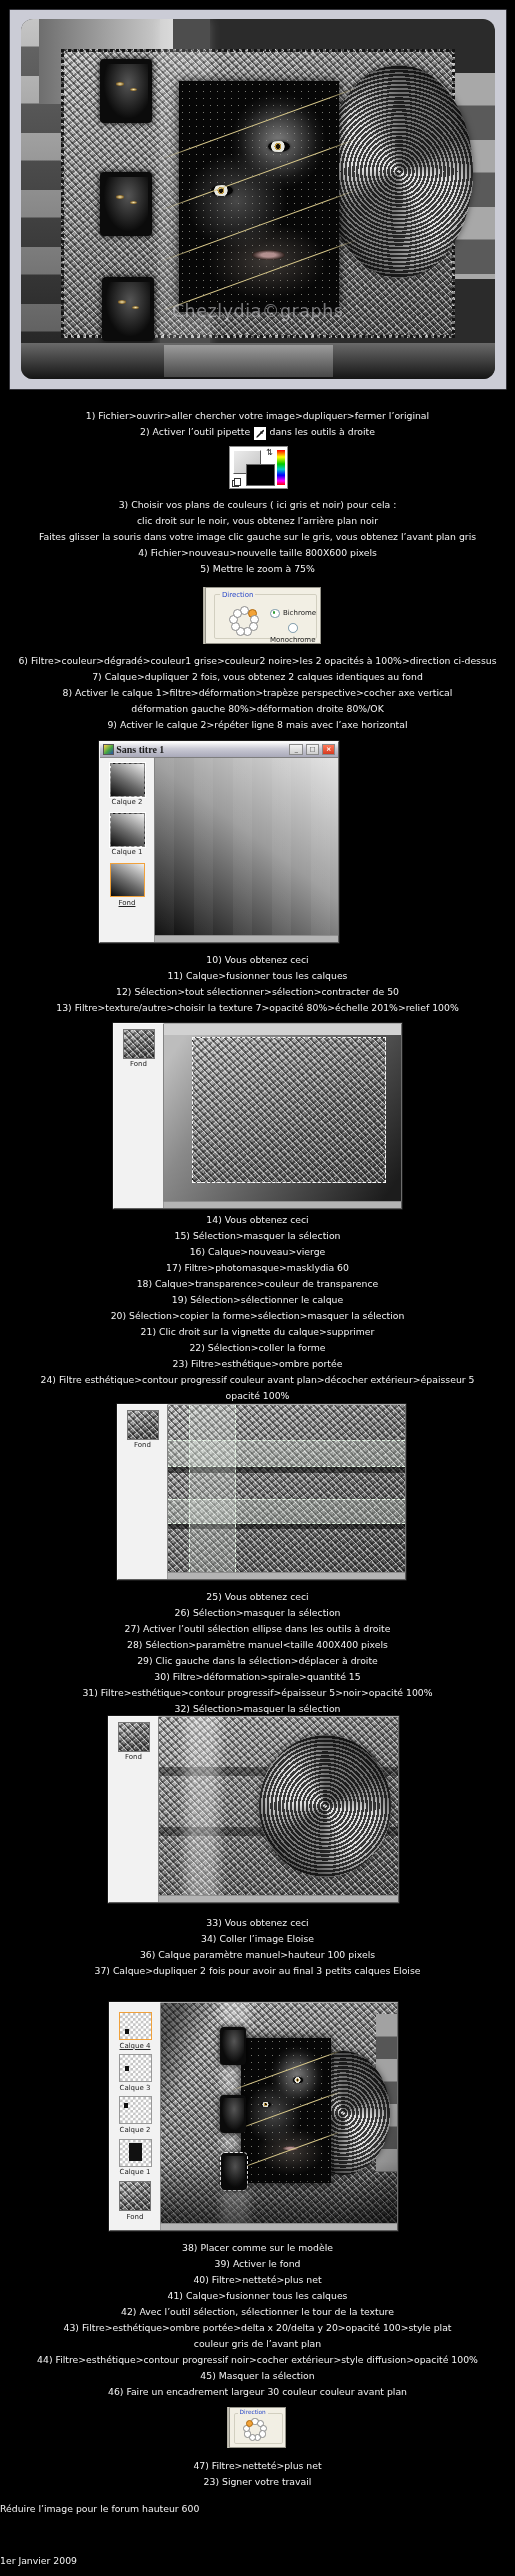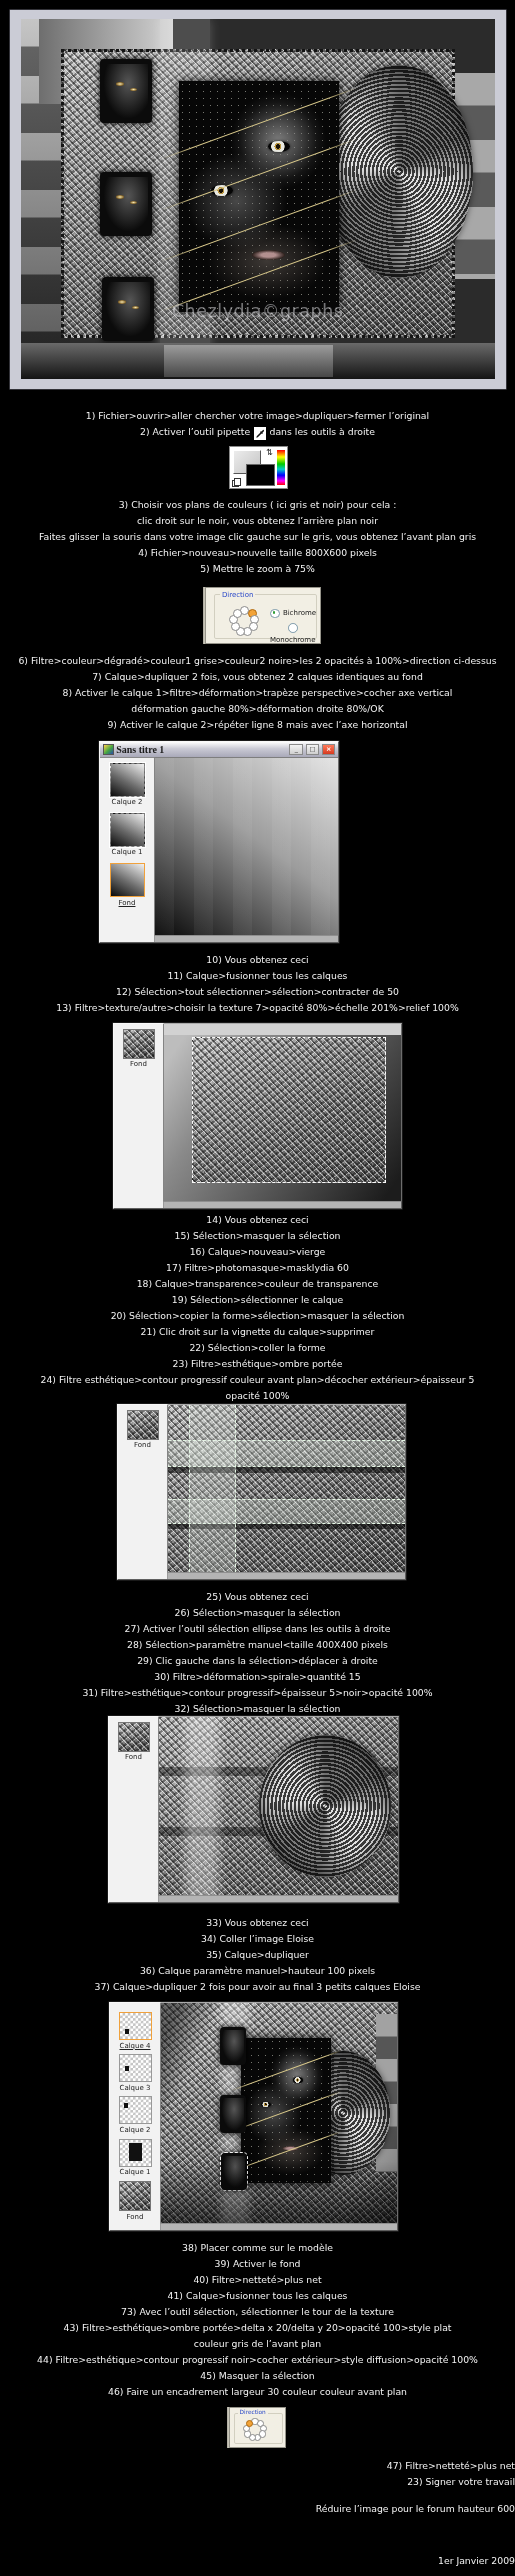--- a/index.html
+++ b/index.html
@@ -6,21 +6,21 @@
   #page{position:relative;width:515px;height:2576px;background:#000;margin:0 auto;overflow:hidden;
         font-family:"DejaVu Sans",sans-serif;}
   
   .tblock{position:absolute;left:0;width:515px;text-align:center;color:#f2f2f2;font-size:9.3px;}
   .tblock .ln{height:16px;line-height:16px;white-space:nowrap;}
   .inline-ic{display:inline-flex;align-items:center;justify-content:center;width:11.6px;height:13px;
              background:#fff;vertical-align:-3.2px;margin:0 3.9px;}
   
   .artwork{position:absolute;left:9.7px;top:9.7px;width:496px;height:379px;background:#cbccd6;
            box-shadow:0 0 0 0.6px #55555f;}
-  .aw-inner{position:absolute;left:11px;top:9.7px;right:11px;bottom:9.7px;background:#2b2b2b;overflow:hidden;}
+  .aw-inner{position:absolute;left:11px;top:9.7px;right:11px;bottom:9.7px;background:#2b2b2b;overflow:hidden;border-radius:12px;}
   .aw-leftbars{position:absolute;left:0;top:0;width:49px;height:100%;
       background:linear-gradient(180deg,rgba(255,255,255,.18),rgba(0,0,0,.55)),
                  repeating-linear-gradient(180deg,#b8b8b8 0 27px,#474747 28px 57px);}
   .aw-topblock{position:absolute;left:18px;top:0;width:134px;height:85px;
       background:linear-gradient(90deg,#6e6e6e,#d4d4d4);}
   .aw-rightbars{position:absolute;right:0;top:54px;width:43px;height:206px;
       background:repeating-linear-gradient(180deg,#a8a8a8 0 32px,#5a5a5a 33px 67px);}
   .tex{background-color:#8f8f8f;background-image:
       repeating-linear-gradient(47deg,rgba(255,255,255,.55) 0 0.6px,rgba(10,10,10,.45) 1.3px 2.6px,transparent 2.6px 5.2px),
       repeating-linear-gradient(-38deg,rgba(245,245,245,.45) 0 0.6px,rgba(15,15,15,.4) 1.3px 3.2px,transparent 3.2px 5.8px),
@@ -118,21 +118,21 @@
   .vband{position:absolute;top:0;bottom:0;background:rgba(235,245,235,.26);
       border-left:1.3px dashed #e4f6e4;border-right:1.3px dashed #e4f6e4;}
   .softstrip{position:absolute;top:0;bottom:0;
       background:linear-gradient(90deg,transparent,rgba(255,255,255,.34) 30% 70%,transparent);}
   .shade5{position:absolute;inset:0;background:
       linear-gradient(115deg,rgba(0,0,0,.5) 0 6%,transparent 18% 82%,rgba(0,0,0,.3)),
       linear-gradient(0deg,rgba(0,0,0,.55),transparent 28%);}
   .rbars5{position:absolute;right:0;top:5%;width:9%;height:72%;
       background:repeating-linear-gradient(180deg,#a2a2a2 0 22px,#565656 23px 45px);}
   
-  .fline{position:absolute;left:0;width:515px;text-align:right;color:#f2f2f2;font-size:9.3px;white-space:nowrap;}
+  .fline{position:absolute;left:0;width:515px;text-align:left;color:#f2f2f2;font-size:9.3px;white-space:nowrap;}
 </style>
 </head>
 <body>
 
 <div id="page">
 
   <div class="artwork">
     <div class="aw-inner">
       <div class="aw-leftbars"></div>
       <div class="aw-topblock"></div>
@@ -334,21 +334,20 @@
         <div class="gapband" style="top:62%;height:5%;background:rgba(0,0,0,.4);"></div>
         <div class="softstrip" style="left:8%;width:20%;"></div>
         <div class="spiral" style="left:42%;top:10%;width:55%;height:80%;"></div>
       </div>
     </div>
   </div>
 
   <div class="tblock" style="top:1915px;">
     <div class="ln">33) Vous obtenez ceci</div>
     <div class="ln">34) Coller l’image Eloise</div>
-    <div class="ln">35) Calque&gt;dupliquer</div>
     <div class="ln">36) Calque paramètre manuel&gt;hauteur 100 pixels</div>
     <div class="ln">37) Calque&gt;dupliquer 2 fois pour avoir au final 3 petits calques Eloise</div>
   </div>
 
   <div class="win" style="left:109px;top:2002px;width:287px;height:227px;">
     <div class="winbody">
       <div class="sidebar" style="width:50px;padding-top:9px;">
         <div class="thumb check-thumb selb">
           <div class="blob" style="left:18%;top:62%;width:3.9px;height:5.2px;"></div>
         </div>
@@ -394,21 +393,21 @@
         <div class="shade5"></div>
       </div>
     </div>
   </div>
 
   <div class="tblock" style="top:2240px;">
     <div class="ln">38) Placer comme sur le modèle</div>
     <div class="ln">39) Activer le fond</div>
     <div class="ln">40) Filtre&gt;netteté&gt;plus net</div>
     <div class="ln">41) Calque&gt;fusionner tous les calques</div>
-    <div class="ln">73) Avec l’outil sélection, sélectionner le tour de la texture</div>
+    <div class="ln">42) Avec l’outil sélection, sélectionner le tour de la texture</div>
     <div class="ln">43) Filtre&gt;esthétique&gt;ombre portée&gt;delta x 20/delta y 20&gt;opacité 100&gt;style plat</div>
     <div class="ln">couleur gris de l’avant plan</div>
     <div class="ln">44) Filtre&gt;esthétique&gt;contour progressif noir&gt;cocher extérieur&gt;style diffusion&gt;opacité 100%</div>
     <div class="ln">45) Masquer la sélection</div>
     <div class="ln">46) Faire un encadrement largeur 30 couleur couleur avant plan</div>
   </div>
 
   <div class="dlg" style="left:229px;top:2407px;width:55px;height:39px;">
     <div class="grp" style="left:3.9px;top:5.2px;right:1.9px;bottom:2.6px;"></div>
     <div class="lgd" style="left:7.7px;top:1.3px;font-size:5.8px;">Direction</div>
@@ -418,21 +417,21 @@
       <div class="dot" style="left:16.7px;top:7px;width:5.2px;height:5.2px;"></div>
       <div class="dot" style="left:15.5px;top:12.2px;width:5.2px;height:5.2px;"></div>
       <div class="dot" style="left:11px;top:16px;width:5.2px;height:5.2px;"></div>
       <div class="dot" style="left:5.8px;top:16px;width:5.2px;height:5.2px;"></div>
       <div class="dot" style="left:1.3px;top:12.2px;width:5.2px;height:5.2px;"></div>
       <div class="dot" style="left:0;top:7px;width:5.2px;height:5.2px;"></div>
       <div class="dot active" style="left:3.2px;top:1.9px;width:5.2px;height:5.2px;"></div>
     </div>
   </div>
 
-  <div class="tblock" style="top:2458px;text-align:right;">
+  <div class="tblock" style="top:2458px;">
     <div class="ln">47) Filtre&gt;netteté&gt;plus net</div>
     <div class="ln">23) Signer votre travail</div>
   </div>
 
   <div class="fline" style="top:2503px;">Réduire l’image pour le forum hauteur 600</div>
   <div class="fline" style="top:2555px;">1er Janvier 2009</div>
 
 </div>
 
 

